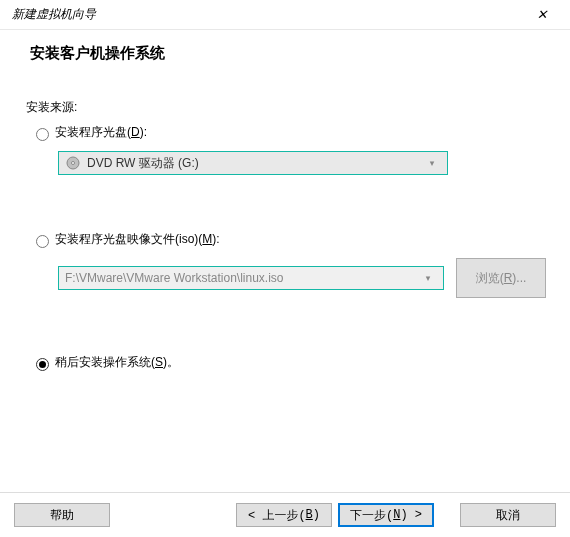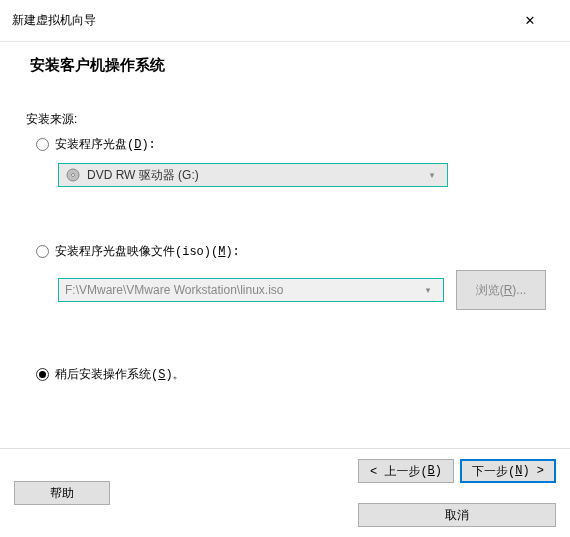--- a/index.html
+++ b/index.html
@@ -9,23 +9,24 @@
       background: #fff;
       color: #000;
       width: 570px;
       height: 537px;
       overflow: hidden;
     }
     .title-bar {
       display: flex;
       justify-content: space-between;
       align-items: center;
-      height: 42px;
-      padding: 0 20px 0 12px;
+      height: 30px;
+      padding: 0 8px 0 12px;
       border-bottom: 1px solid #e8e8e8;
+      font-style: italic;
     }
     .title-text { font-size: 12px; }
     .close-btn {
       width: 40px;
       height: 28px;
       display: flex;
       align-items: center;
       justify-content: center;
       font-size: 13px;
       cursor: pointer;
@@ -49,24 +50,23 @@
       margin-bottom: 8px;
     }
     .option-group {
       margin-left: 10px;
       margin-bottom: 56px;
     }
     .option-group.iso { margin-bottom: 56px; }
     .option-group.later { margin-bottom: 10px; margin-top: 48px; }
     .radio-row {
       display: flex;
-      align-items: center;
+      align-items: flex-end;
       gap: 6px;
       margin-bottom: 10px;
-      font-family: Liberation Mono, monospace;
     }
     .radio {
       width: 13px;
       height: 13px;
       border: 1px solid #333;
       border-radius: 50%;
       display: inline-flex;
       align-items: center;
       justify-content: center;
       flex-shrink: 0;
@@ -158,22 +158,21 @@
       cursor: pointer;
       font-family: Liberation Mono, monospace;
     }
     .btn.primary {
       border: 2px solid #0078d7;
       background: #e1e1e1;
     }
     .footer-spacer { flex: 1; }
     .footer-btns {
       display: flex;
-      gap: 20px;
-      flex-direction: column;
+      gap: 26px;
     }
     .footer-btns .group {
       display: flex;
       gap: 6px;
     }
   </style>
 </head>
 <body>
 
 <div class="title-bar">

